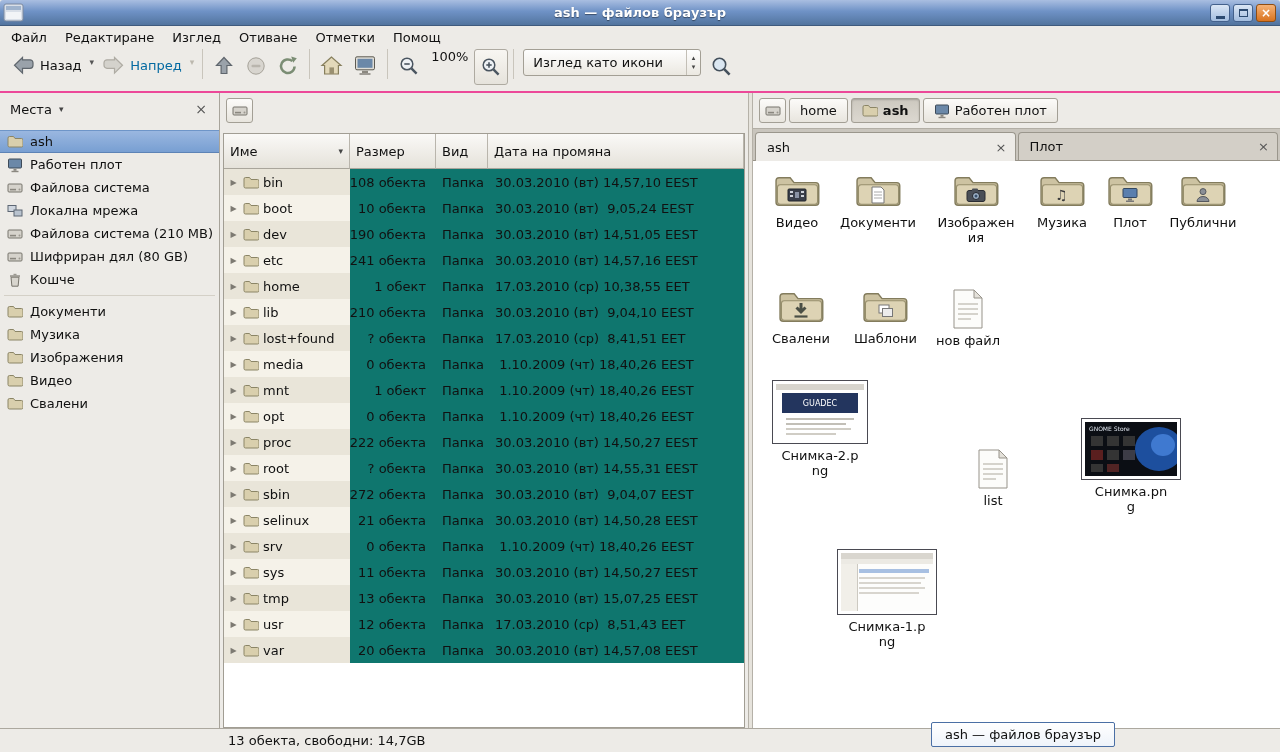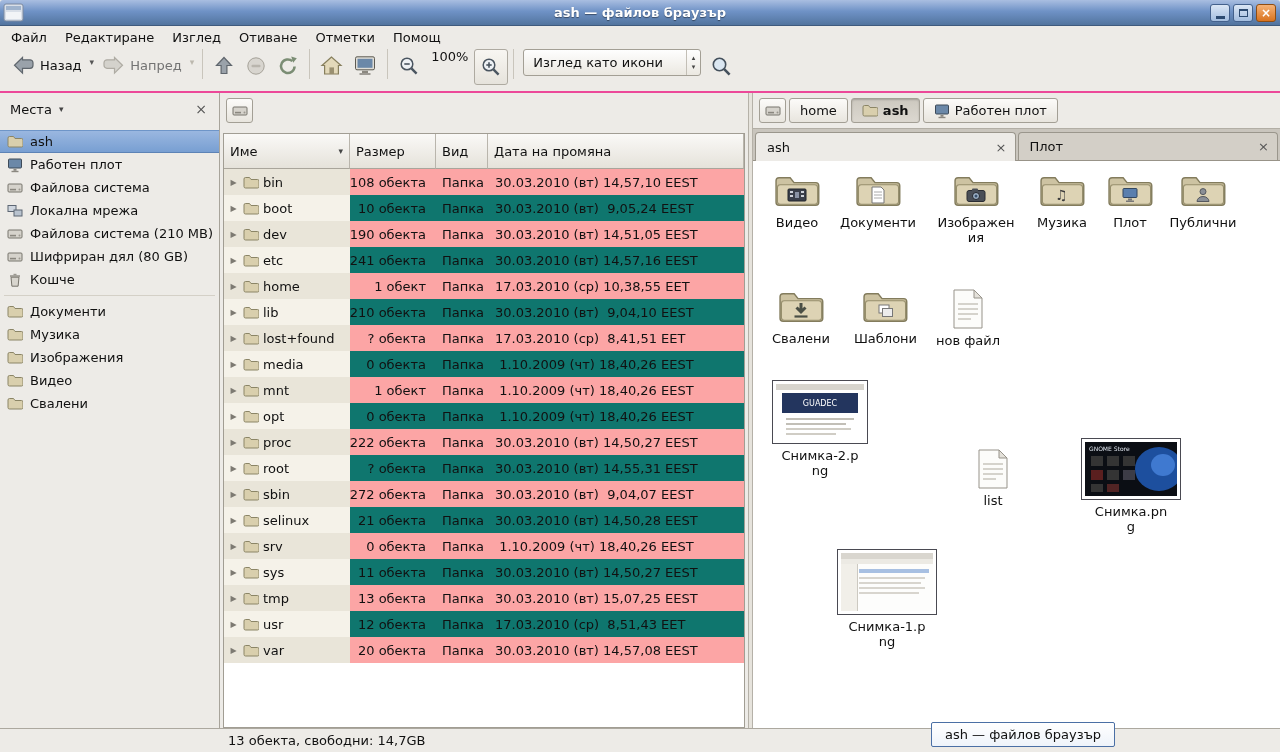--- a/index.html
+++ b/index.html
@@ -16,21 +16,21 @@
 .win-btn{width:20px;height:18px;border:1px solid #44618c;border-radius:3px;background:linear-gradient(#dbe6f5,#a3bddf);display:flex;align-items:center;justify-content:center;color:#2c4a70;font-size:12px;line-height:1}
 .win-btn .mingl{width:9px;height:3px;background:#2c4a70;margin-top:8px}
 .win-btn .maxgl{width:9px;height:8px;border:1px solid #2c4a70;border-top-width:2px}
 .win-btn.close{background:linear-gradient(#f5b277,#d9731f);border-color:#8f4d12;color:#fff;font-weight:bold}
 
 
 .menubar{height:23px;display:flex;align-items:center;padding:0 2px;flex:none}
 .menu-item{padding:3px 9px}
 .toolbar{height:44px;display:flex;align-items:flex-start;padding:0 7px;border-bottom:2px solid #ec4899;flex:none}
 .tbtn{display:flex;align-items:center;gap:5px;padding:6px 5px;border-radius:3px;white-space:nowrap}
-.tbtn.disabled{color:#737373}
+.tbtn.disabled{color:#0369a1}
 .dd-btn{padding:8px 3px;color:#555;font-size:9px}
 .dd-btn.disabled{color:#bcb8ae}
 .tsep{width:1px;height:30px;background:#c9c5bc;margin:0 5px;flex:none}
 .zoom-label{padding:0 6px}
 .raised{border:1px solid #aeaaa1;background:linear-gradient(#f8f6f2,#e6e3dc)}
 .combo{height:27px;display:flex;align-items:center;border:1px solid #a39f95;border-radius:3px;background:linear-gradient(#fefefe,#ebe8e1);margin:0 4px;padding-left:9px;width:178px}
 .combo .ctext{flex:1}
 .combo .cdiv{width:1px;align-self:stretch;background:#c3bfb6;margin-left:6px}
 .combo .spin{display:flex;flex-direction:column;justify-content:center;padding:0 5px;font-size:7px;color:#444;line-height:1.25;text-align:center}
 
@@ -54,21 +54,21 @@
 .crumb.active{background:linear-gradient(#ccc8bf,#dcd8d0);box-shadow:inset 0 1px 2px rgba(0,0,0,.2);font-weight:bold}
 
 
 .pane-left{flex:1;display:flex;flex-direction:column;min-width:0}
 .listview{flex:1;margin:5px 3px 0 3px;border:1px solid #a19d93;background:#fff;display:flex;flex-direction:column;overflow:hidden}
 .lheader{display:grid;grid-template-columns:126px 86px 52px 1fr;height:35px;flex:none}
 .hcell{display:flex;align-items:center;padding:0 6px;background:linear-gradient(#faf9f7,#e5e2da);border-right:1px solid #b9b5ac;border-bottom:1px solid #a9a59b;white-space:nowrap;overflow:hidden}
 .hcell .sort{margin-left:auto;font-size:9px;color:#444;padding-left:4px}
 .lbody{flex:1;overflow:hidden}
 .lrow{display:grid;grid-template-columns:126px 86px 52px 1fr;height:26px}
-.lrow.odd .cell{background:#fca5a5}
+.lrow.odd .cell{background:#0f766e}
 .lrow.odd .cname{background:#e9e5d9}
 .lrow.even .cell{background:#0f766e}
 .lrow.even .cname{background:#f5f2e9}
 .cell{display:flex;align-items:center;overflow:hidden;white-space:nowrap}
 .cname{padding-left:4px;gap:4px}
 .exp{font-size:8px;color:#7d7a72;width:11px;text-align:center;flex:none}
 .csize{justify-content:flex-end;padding-right:10px}
 .ctype{padding-left:6px}
 .cdate{padding-left:7px;white-space:pre}
 
@@ -846,21 +846,21 @@
                 <g stroke="#c9c6bd" stroke-width="1.5">
                   <line x1="6" y1="15" x2="26" y2="15"></line>
                   <line x1="6" y1="20" x2="26" y2="20"></line>
                   <line x1="6" y1="25" x2="26" y2="25"></line>
                   <line x1="6" y1="30" x2="19" y2="30"></line>
                 </g>
               </svg>
             </span>
             <span class="ilabel">list</span>
           </div>
-          <div class="icon-cell" style="left: 323px; top: 277px; width: 110px;">
+          <div class="icon-cell" style="left: 323px; top: 257px; width: 110px;">
             <span class="thumb">
               <svg width="92" height="54" viewBox="0 0 92 54">
                 <rect width="92" height="54" fill="#0b0e14"></rect>
                 <ellipse cx="74" cy="27" rx="24" ry="22" fill="#1d4f9e"></ellipse>
                 <ellipse cx="78" cy="23" rx="12" ry="11" fill="#3f79d0"></ellipse>
                 <g fill="#343434">
                   <rect x="6" y="14" width="12" height="10"></rect>
                   <rect x="22" y="14" width="12" height="10"></rect>
                   <rect x="38" y="14" width="12" height="10"></rect>
                   <rect x="6" y="28" width="12" height="10" fill="#5a1f1f"></rect>

